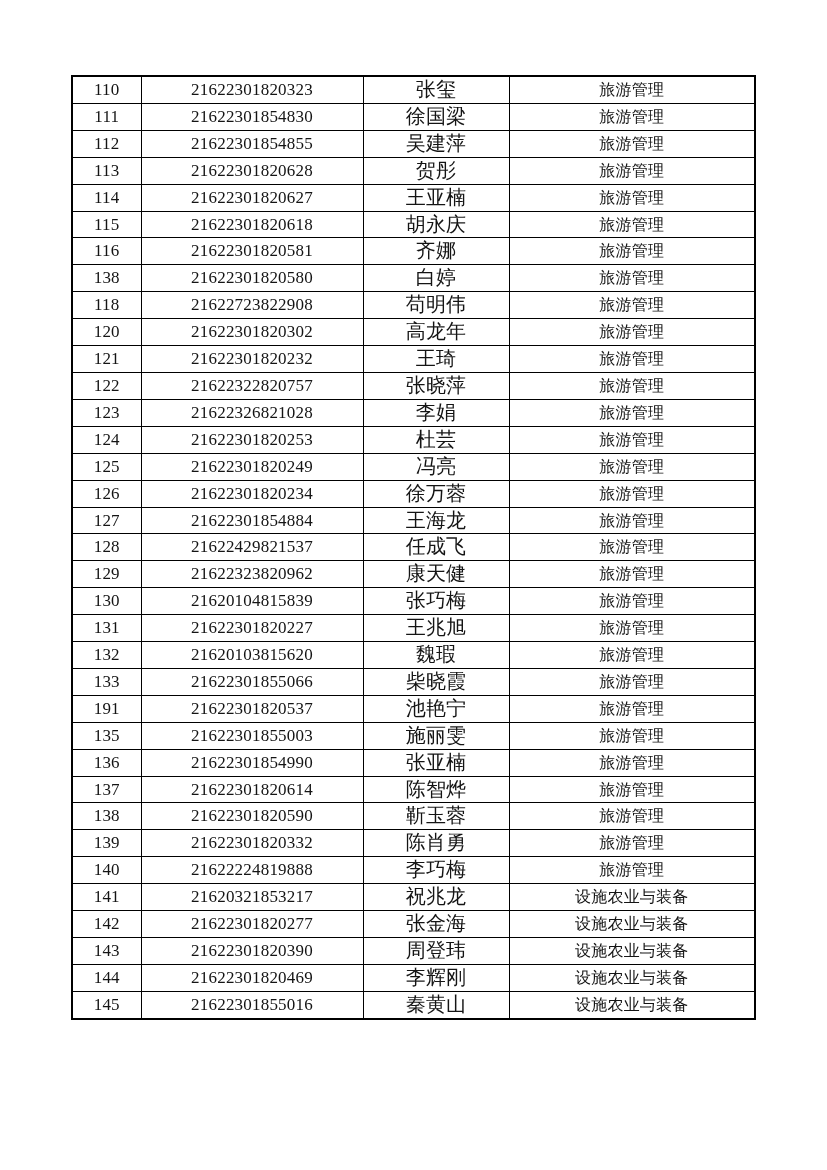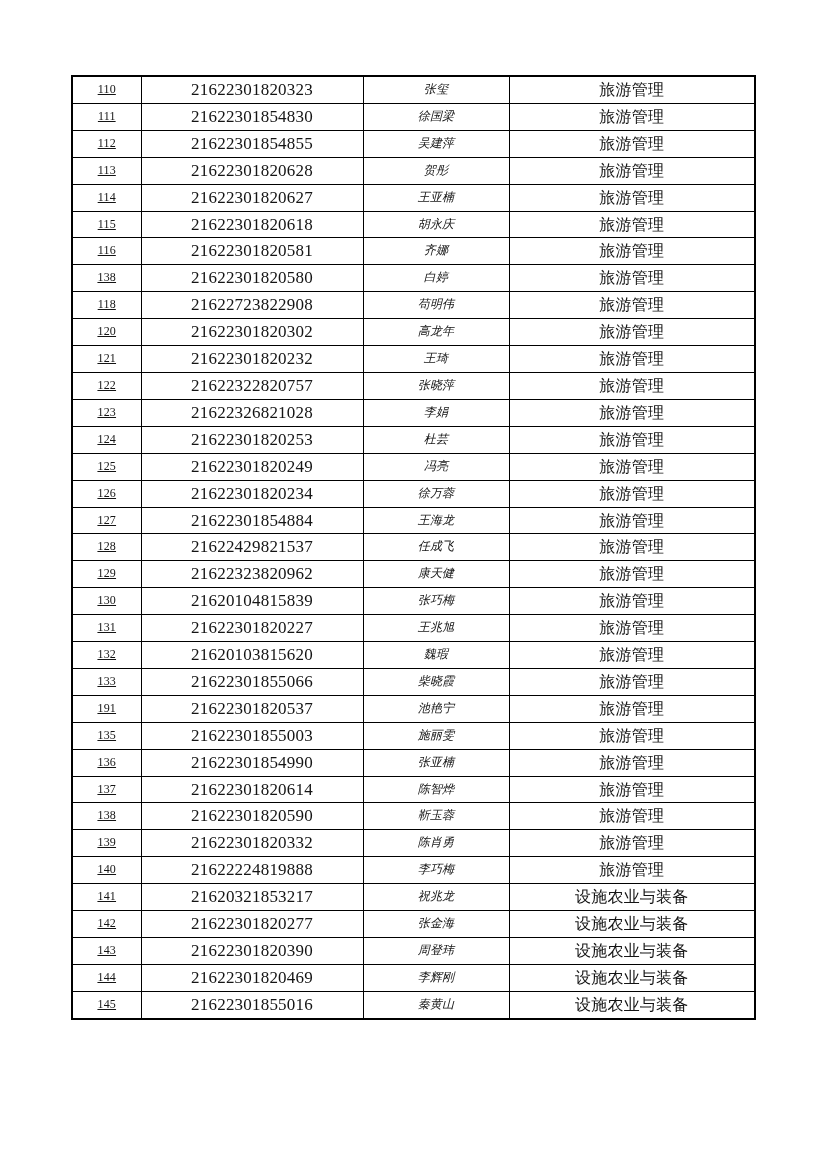--- a/index.html
+++ b/index.html
@@ -36,23 +36,23 @@
     padding: 0;
     text-align: center;
     vertical-align: middle;
     font-size: 17px;
     line-height: 25.9px;
     color: #141414;
     letter-spacing: 0.2px;
     white-space: nowrap;
     overflow: hidden;
   }
-  table.roster td.c-no     { font-size: 12px; text-decoration: underline; }
+  table.roster td.c-no     { font-size: 17px; }
   table.roster td.c-id     { font-size: 17px; }
-  table.roster td.c-name   { font-size: 12px; font-style: italic; }
+  table.roster td.c-name   { font-size: 20px; }
   table.roster td.c-major  { font-size: 16px; }
 </style>
 </head>
 <body>
 
 <div class="page">
   <div class="table-wrap">
     <table class="roster">
       <colgroup>
         <col style="width:69px">

